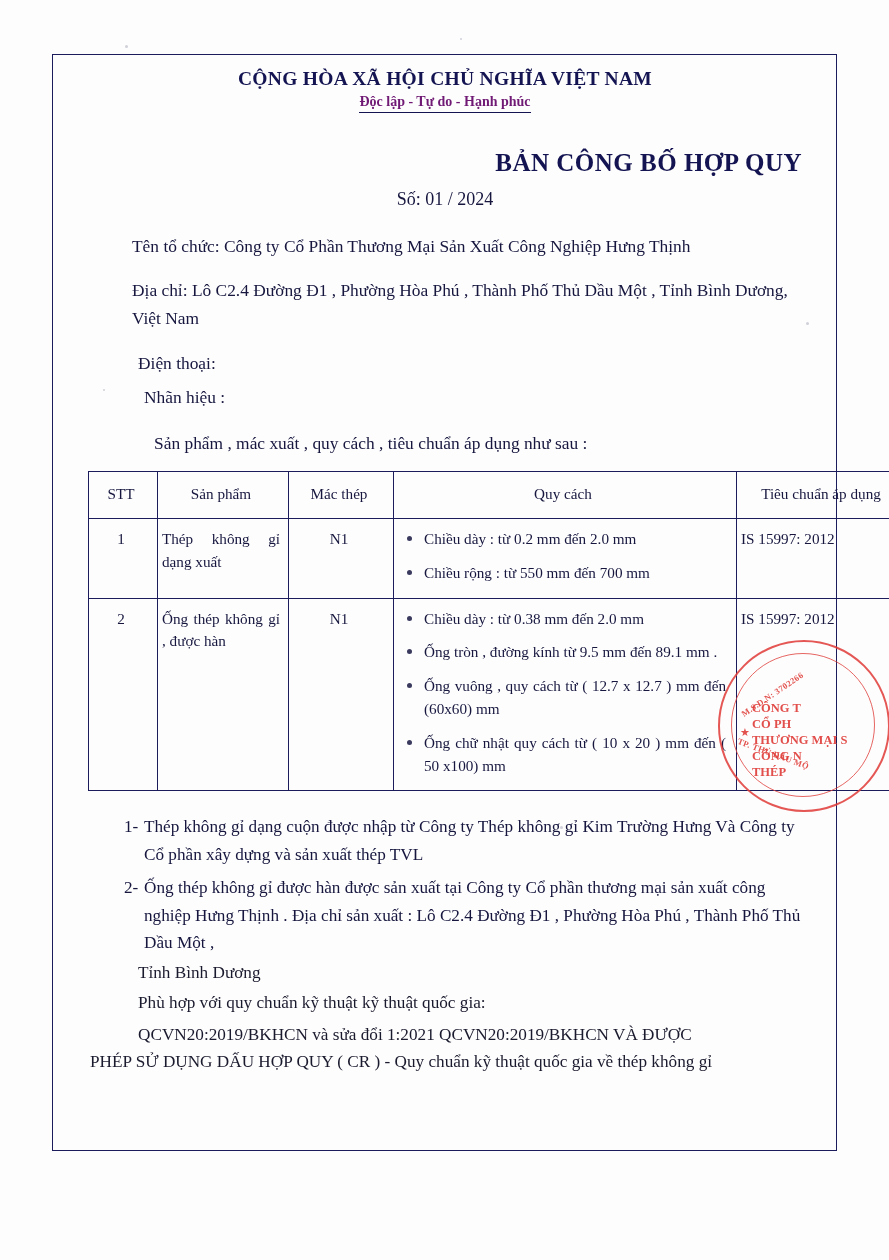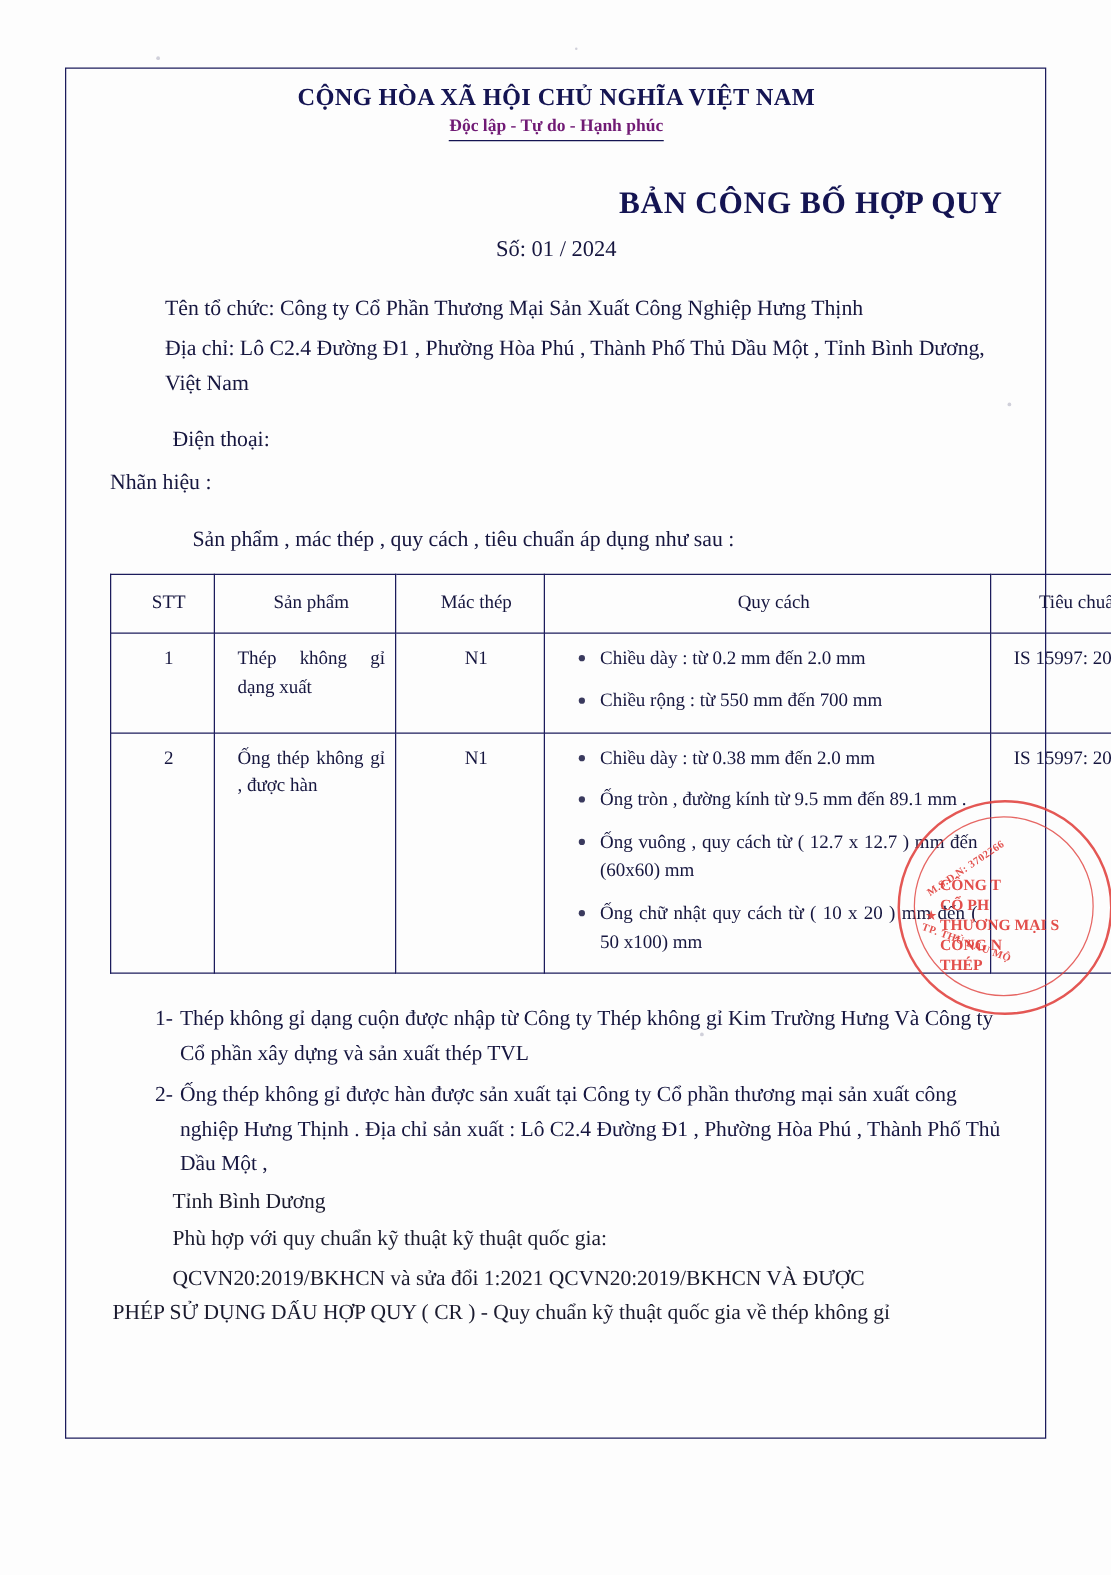--- a/index.html
+++ b/index.html
@@ -71,40 +71,40 @@
     color: #16163f;
   }
 
   .para {
     font-size: 17.4px;
     line-height: 1.62;
     color: #16163f;
     margin-top: 10px;
   }
   .p-org { margin-left: 44px; margin-top: 22px; }
-  .p-addr { margin-left: 44px; margin-top: 4px; }
+  .p-addr { margin-left: 44px; margin-top: 16px; }
   .p-phone { margin-left: 50px; margin-top: 16px; }
   .p-product { margin-left: 56px; margin-top: 18px; }
-  .p-brand { margin-top: 6px; }
+  .p-brand { margin-left: 56px; margin-top: 6px; }
   .p-intro { margin-left: 66px; margin-top: 18px; }
   .bold { font-weight: bold; }
 
   table.spec {
     margin-top: 14px;
     border-collapse: collapse;
     width: 712px;
     margin-left: 0px;
     table-layout: fixed;
   }
   table.spec th, table.spec td {
     border: 1px solid #1c1c5c;
     vertical-align: top;
     font-size: 15.2px;
     color: #16163f;
-    padding: 9px 8px 11px 18px;
+    padding: 9px 8px 11px 4px;
     line-height: 1.5;
   }
   table.spec th {
     font-weight: normal;
     padding-top: 11px;
     padding-bottom: 12px;
   }
   .col-stt { width: 56px; text-align: center; }
   .col-prod { width: 118px; }
   .col-mac { width: 92px; text-align: center; }
@@ -259,21 +259,21 @@
       <div><span class="motto">Độc lập - Tự do - Hạnh phúc</span></div>
       <div class="doc-title">BẢN CÔNG BỐ HỢP QUY</div>
       <div class="doc-number">Số: 01 / 2024</div>
     </div>
 
     <div class="para p-org">Tên tổ chức: Công ty Cổ Phần Thương Mại Sản Xuất Công Nghiệp Hưng Thịnh</div>
     <div class="para p-addr">Địa chỉ: Lô C2.4 Đường Đ1 , Phường Hòa Phú , Thành Phố Thủ Dầu Một , Tỉnh Bình Dương, Việt Nam</div>
     <div class="para p-phone">Điện thoại:</div>
 
     <div class="para p-brand">Nhãn hiệu :</div>
-    <div class="para p-intro">Sản phẩm , mác thép , quy cách , tiêu chuẩn áp dụng như sau :</div>
+    <div class="para p-intro">Sản phẩm , mác xuất , quy cách , tiêu chuẩn áp dụng như sau :</div>
 
     <table class="spec">
       <thead>
         <tr>
           <th class="col-stt cell-center">STT</th>
           <th class="col-prod">Sản phẩm</th>
           <th class="col-mac cell-center">Mác thép</th>
           <th class="col-quy">Quy cách</th>
           <th class="col-tc">Tiêu chuẩn áp dụng</th>
         </tr>

